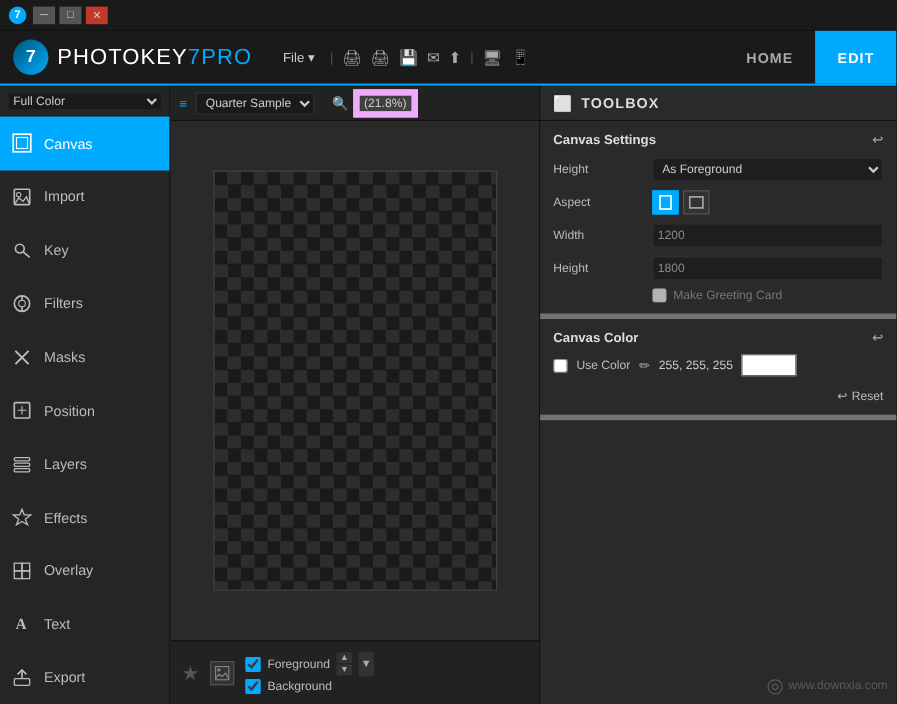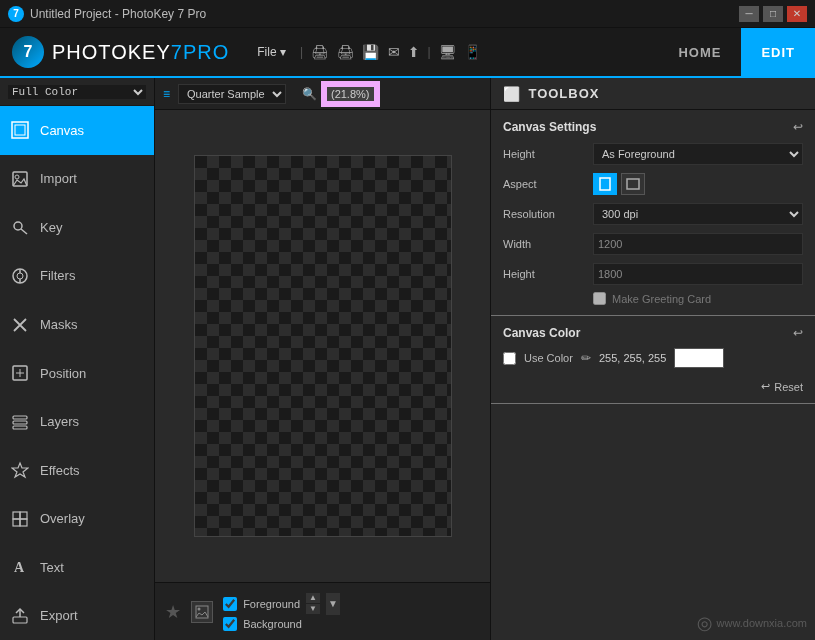--- a/index.html
+++ b/index.html
@@ -26,21 +26,21 @@
     #nav-tabs { display: flex; margin-left: auto; height: 100%; }
     .nav-tab { padding: 0 20px; display: flex; align-items: center; cursor: pointer; font-size: 13px; font-weight: bold; color: #aaa; border: none; background: transparent; letter-spacing: 1px; }
     .nav-tab.active { background: #00aaff; color: white; }
 
     
     #main { display: flex; height: calc(640px - 78px); }
 
     
     #sidebar { width: 155px; background: #252525; border-right: 1px solid #111; display: flex; flex-direction: column; }
     .sidebar-mode { height: 30px; display: flex; align-items: center; padding: 0 8px; gap: 6px; border-bottom: 1px solid #1a1a1a; }
-    .sidebar-mode select { background: #1a1a1a; color: #ccc; border: none; font-size: 11px; flex: 1; outline: none; font-family: Liberation Mono, monospace; }
+    .sidebar-mode select { background: #1a1a1a; color: #ccc; border: none; font-size: 11px; flex: 1; outline: none; }
     .sidebar-item { height: 52px; display: flex; align-items: center; padding: 0 10px; gap: 10px; cursor: pointer; color: #bbb; font-size: 13px; text-align: right; }
     .sidebar-item.active { background: #00aaff; color: white; }
     .sidebar-item .s-icon { width: 20px; height: 20px; display: flex; align-items: center; justify-content: center; font-size: 14px; flex-shrink: 0; }
 
     
     #content { flex: 1; display: flex; flex-direction: column; background: #2a2a2a; }
 
     
     #secondary-toolbar { height: 32px; background: #222; display: flex; align-items: center; padding: 0 8px; gap: 8px; border-bottom: 1px solid #111; }
     #secondary-toolbar .filter-icon { color: #00aaff; font-size: 12px; }
@@ -66,21 +66,21 @@
     .layer-more-btn { width: 14px; height: 22px; background: #333; border: none; color: #aaa; cursor: pointer; font-size: 10px; display: flex; align-items: center; justify-content: center; }
     #watermark { position: absolute; bottom: 6px; right: 8px; opacity: 0.5; font-size: 11px; color: #888; display: flex; align-items: center; gap: 4px; }
 
     
     #toolbox { width: 325px; background: #2a2a2a; border-left: 1px solid #111; display: flex; flex-direction: column; }
     #toolbox-header { height: 32px; display: flex; align-items: center; padding: 0 12px; gap: 8px; border-bottom: 1px solid #111; }
     #toolbox-header .tb-icon { color: #aaa; font-size: 14px; }
     #toolbox-header .tb-title { font-size: 13px; font-weight: bold; color: #ddd; letter-spacing: 1px; }
 
     
-    .section { padding: 10px 12px; border-bottom: 1px solid #737373; }
+    .section { padding: 10px 12px; border-bottom: 5px solid #737373; }
     .section-header { display: flex; align-items: center; justify-content: space-between; margin-bottom: 8px; }
     .section-title { font-size: 12px; color: #ddd; font-weight: bold; }
     .section-reset { color: #aaa; font-size: 12px; cursor: pointer; }
     .form-row { display: flex; align-items: center; margin-bottom: 6px; min-height: 24px; }
     .form-label { width: 90px; color: #bbb; font-size: 11px; flex-shrink: 0; }
     .form-control { flex: 1; }
     .form-select { width: 100%; background: #1e1e1e; color: #ccc; border: 1px solid #333; font-size: 11px; padding: 2px 4px; outline: none; height: 22px; }
     .aspect-btns { display: flex; gap: 4px; }
     .aspect-btn { width: 24px; height: 22px; background: #333; border: 1px solid #555; color: #aaa; cursor: pointer; display: flex; align-items: center; justify-content: center; font-size: 11px; }
     .aspect-btn.active { background: #00aaff; border-color: #00aaff; color: white; }
@@ -96,21 +96,20 @@
     .color-picker-icon { color: #aaa; font-size: 12px; cursor: pointer; }
     .color-values { color: #ccc; font-size: 11px; }
     .color-swatch { width: 50px; height: 20px; background: white; border: 1px solid #555; cursor: pointer; }
     .reset-btn { display: flex; align-items: center; gap: 4px; color: #bbb; cursor: pointer; font-size: 11px; float: right; margin-top: 6px; }
   </style>
 </head>
 <body>
 
 <div id="titlebar">
   <div class="app-icon">7</div>
-  <span class="title-text">Untitled Project - PhotoKey 7 Pro</span>
   <div class="win-controls">
     <button class="win-btn">─</button>
     <button class="win-btn">□</button>
     <button class="win-btn close">✕</button>
   </div>
 </div>
 
 <div id="topbar">
   <div id="logo-area">
     <div id="logo-circle">7</div>
@@ -334,31 +333,20 @@
               </svg>
           </button>
           <button class="aspect-btn">
             <svg width="14" height="12" viewBox="0 0 14 12">
                 <rect x="1" y="1" width="12" height="10" fill="none" stroke="#aaa" stroke-width="1.5"></rect>
               </svg>
           </button>
         </div>
       </div>
 
-      <div class="form-row">
-        <span class="form-label">Resolution</span>
-        <div class="form-control">
-          <select class="form-select">
-            <option>300 dpi</option>
-            <option>72 dpi</option>
-            <option>150 dpi</option>
-            <option>600 dpi</option>
-          </select>
-        </div>
-      </div>
 
       <div class="form-row">
         <span class="form-label">Width</span>
         <div class="form-control">
           <input class="form-input" type="text" value="1200" style="">
         </div>
       </div>
 
       <div class="form-row">
         <span class="form-label">Height</span>

